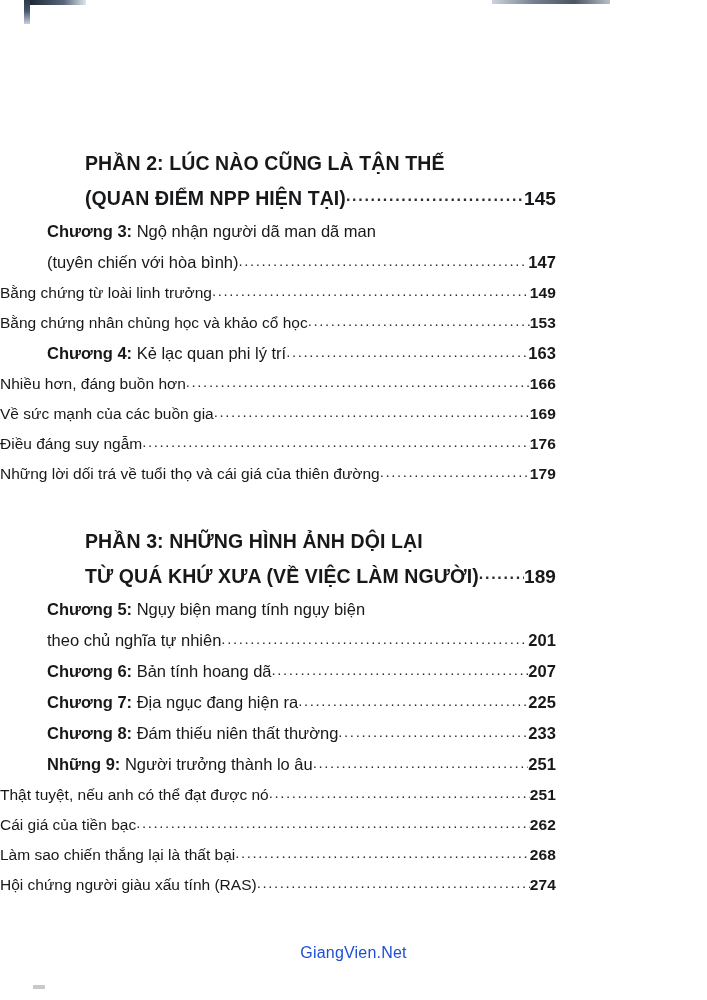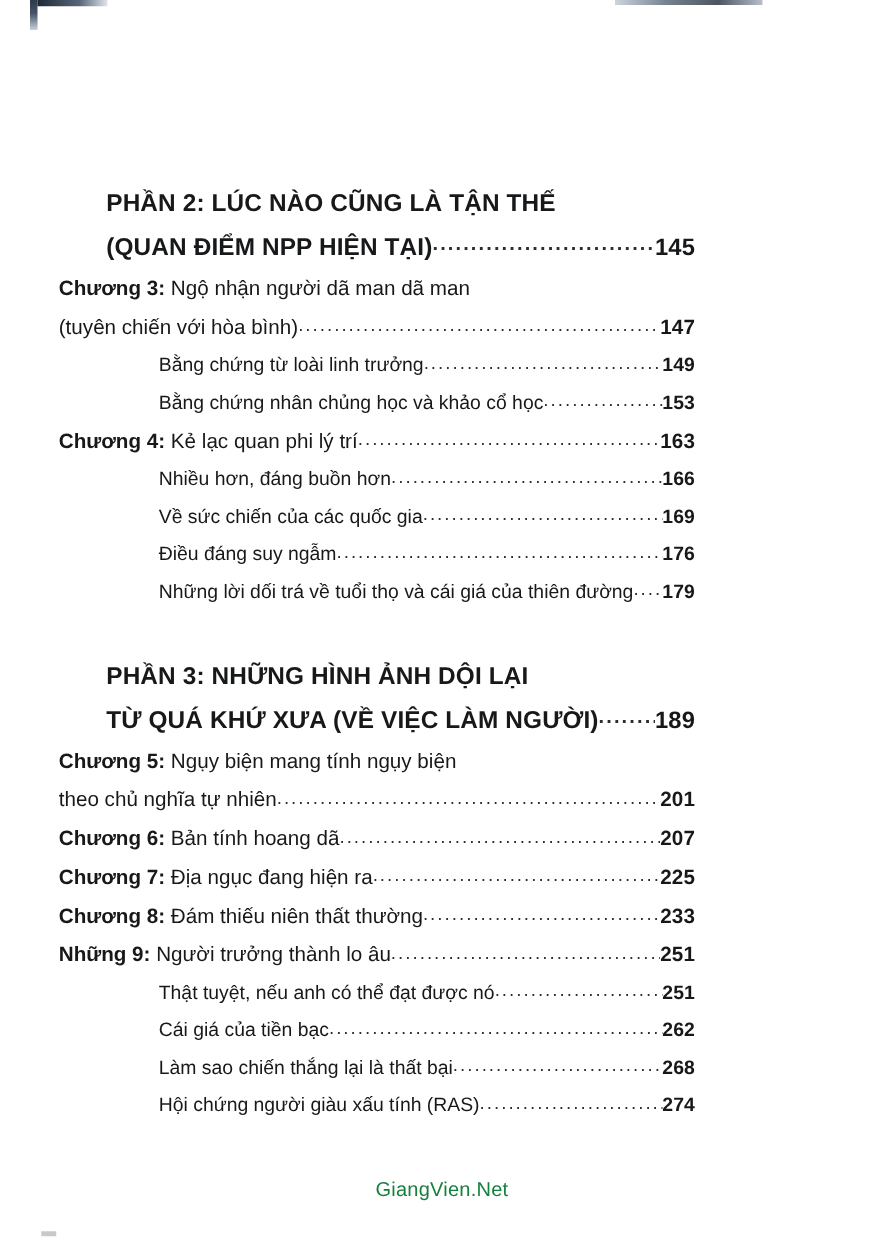--- a/index.html
+++ b/index.html
@@ -115,21 +115,20 @@
     font-size: 16.5px;
     font-weight: 400;
     height: 31px;
     line-height: 31px;
   }
   .lvl-chapter .lead-label { font-weight: 700; }
   .lvl-chapter .pg { font-size: 16.5px; }
 
   
   .lvl-section {
-    padding-left: 127px;
     font-size: 15.5px;
     font-weight: 400;
     height: 30px;
     line-height: 30px;
   }
   .lvl-section .pg { font-size: 15.5px; }
 
   
   #footer-watermark {
     position: absolute;
@@ -182,21 +181,21 @@
         <span class="txt"><span class="lead-label">Chương 4:</span> Kẻ lạc quan phi lý trí</span>
         <span class="leader"></span>
         <span class="pg">163</span>
       </div>
       <div class="entry lvl-section">
         <span class="txt">Nhiều hơn, đáng buồn hơn</span>
         <span class="leader"></span>
         <span class="pg">166</span>
       </div>
       <div class="entry lvl-section">
-        <span class="txt">Về sức chiến của các quốc gia</span>
+        <span class="txt">Về sức mạnh của các buồn gia</span>
         <span class="leader"></span>
         <span class="pg">169</span>
       </div>
       <div class="entry lvl-section">
         <span class="txt">Điều đáng suy ngẫm</span>
         <span class="leader"></span>
         <span class="pg">176</span>
       </div>
       <div class="entry lvl-section">
         <span class="txt">Những lời dối trá về tuổi thọ và cái giá của thiên đường</span>
@@ -257,15 +256,15 @@
         <span class="pg">268</span>
       </div>
       <div class="entry lvl-section">
         <span class="txt">Hội chứng người giàu xấu tính (RAS)</span>
         <span class="leader"></span>
         <span class="pg">274</span>
       </div>
     </div>
 </div>
 
-<div id="footer-watermark" style="color: #15803d;">
+<div id="footer-watermark" style="color: #1d4ed8;">
   <span>GiangVien.Net</span>
 </div>
 
 </body></html>

